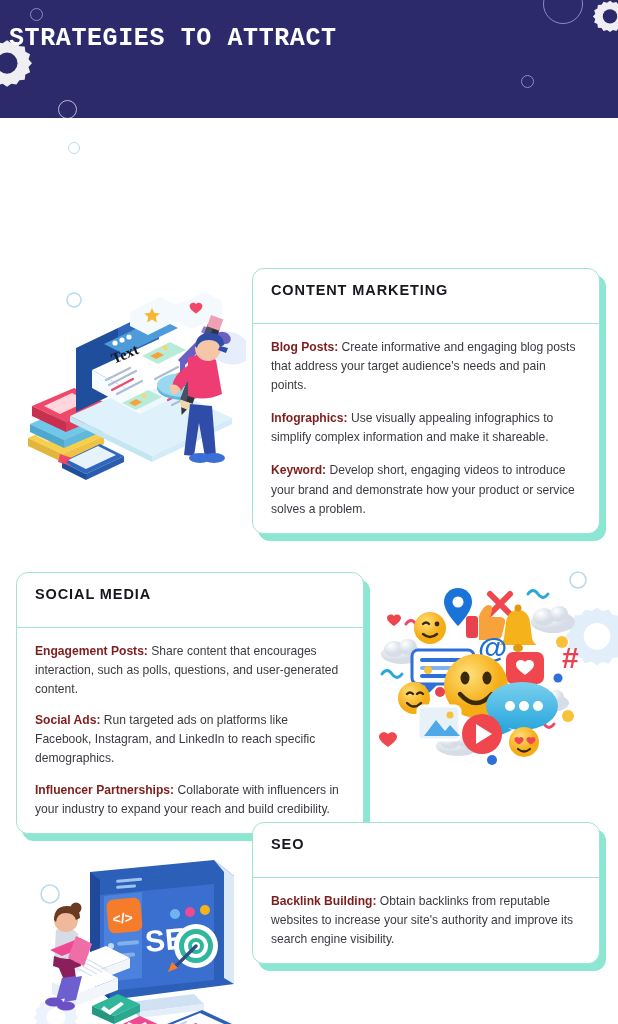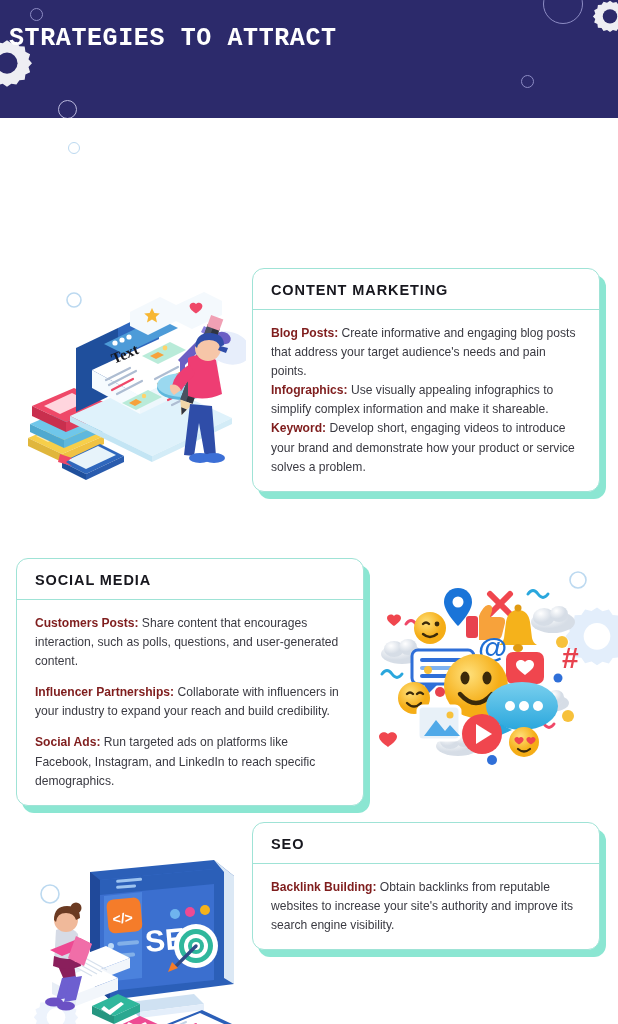--- a/index.html
+++ b/index.html
@@ -99,50 +99,50 @@
   .card {
     position: absolute;
     background: #ffffff;
     border: 1.5px solid #9fe3d6;
     border-radius: 12px;
     box-shadow: 6px 7px 0 0 #8be6d2;
     overflow: hidden;
   }
 
   .card-title {
-    padding: 13px 18px 11px 18px;
+    padding: 13px 18px 25px 18px;
     font-family: "Liberation Sans", sans-serif;
     font-weight: bold;
     font-size: 14.5px;
     letter-spacing: 0.9px;
     color: #17171e;
     text-transform: uppercase;
     border-bottom: 1.5px solid #9fe3d6;
   }
 
   .card-body {
     padding: 14px 18px 14px 18px;
   }
 
   .para {
     font-family: "Liberation Sans", sans-serif;
     font-size: 12.1px;
     line-height: 1.58;
     color: #3a3a42;
   }
-  .para + .para { }
+  .para + .para { margin-top: 14px; }
   .para.tight + .para.tight { margin-top: 12px; }
   .para b {
     color: #7f1d1d;
     font-weight: bold;
   }
 
   
   #card-content  { left: 252px; top: 150px; width: 348px; }
-  #card-social   { left: 16px;  top: 440px; width: 348px; }
+  #card-social   { left: 16px;  top: 454px; width: 348px; }
   #card-seo      { left: 252px; top: 704px; width: 348px; }
 
   
   .illus {
     position: absolute;
   }
   #illus-content { left: 18px;  top: 168px; width: 228px; height: 200px; }
   #illus-social  { left: 378px; top: 448px; width: 222px; height: 204px; }
   #illus-seo     { left: 18px;  top: 736px; width: 228px; height: 216px; }
   .illus svg { display: block; width: 100%; height: 100%; }
@@ -562,27 +562,27 @@
       <p class="para">
         <b>Keyword:</b><span> Develop short, engaging videos to introduce your brand and demonstrate how your product or service solves a problem.</span>
       </p>
     </div>
   </div>
 
   <div class="card" id="card-social">
     <div class="card-title">SOCIAL MEDIA</div>
     <div class="card-body">
       <p class="para tight">
-        <b>Customers Posts:</b><span> Share content that encourages interaction, such as polls, questions, and user-generated content.</span>
+        <b>Engagement Posts:</b><span> Share content that encourages interaction, such as polls, questions, and user-generated content.</span>
+      </p>
+      <p class="para tight">
+        <b>Social Ads:</b><span> Run targeted ads on platforms like Facebook, Instagram, and LinkedIn to reach specific demographics.</span>
       </p>
       <p class="para tight">
         <b>Influencer Partnerships:</b><span> Collaborate with influencers in your industry to expand your reach and build credibility.</span>
-      </p>
-      <p class="para tight">
-        <b>Social Ads:</b><span> Run targeted ads on platforms like Facebook, Instagram, and LinkedIn to reach specific demographics.</span>
       </p>
     </div>
   </div>
 
   <div class="card" id="card-seo">
     <div class="card-title">SEO</div>
     <div class="card-body">
       <p class="para">
         <b>Backlink Building:</b><span> Obtain backlinks from reputable websites to increase your site's authority and improve its search engine visibility.</span>
       </p>

